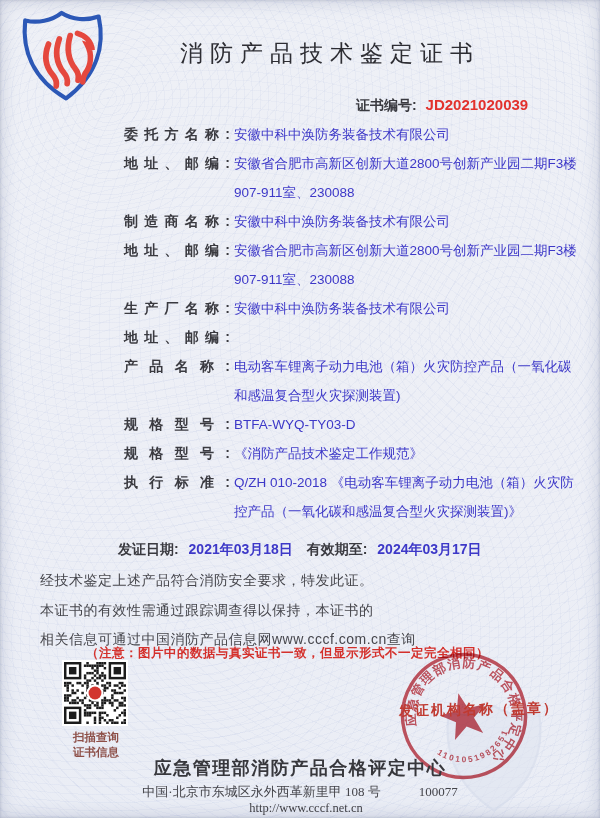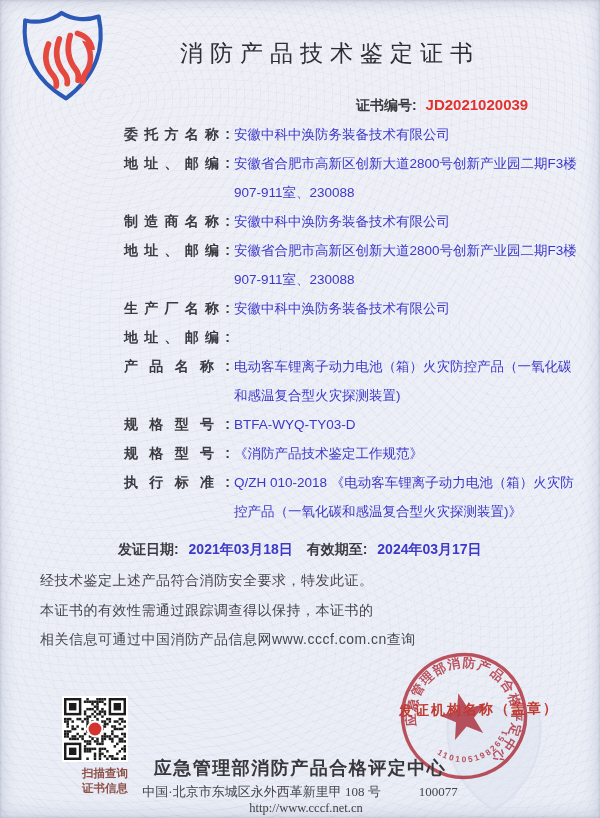--- a/index.html
+++ b/index.html
@@ -51,21 +51,21 @@
     position:absolute;left:40px;right:40px;top:566px;
     text-align:left;font-size:14px;font-weight:500;
     color:#46464c;line-height:29.5px;letter-spacing:0.5px;
   }
   .note{
     position:absolute;left:86px;top:645px;
     font-size:12.5px;font-weight:700;color:#d4302c;letter-spacing:0.5px;
   }
 
   
-  .qrwrap{position:absolute;left:64px;top:698px;width:64px;text-align:right;}
+  .qrwrap{position:absolute;left:64px;top:662px;width:64px;text-align:center;}
   .qrwrap svg{display:block;background:#fff;box-shadow:0 0 0 2px #fff;}
   .qrcap{font-size:11.5px;line-height:15px;color:#8d4f48;margin-top:6px;font-weight:600;}
 
   
   .watermark{position:absolute;left:424px;top:698px;width:140px;height:126px;opacity:0.55;z-index:1;}
   .stamp{position:absolute;left:386px;top:638px;width:156px;height:156px;transform:rotate(-14deg);opacity:0.88;mix-blend-mode:multiply;z-index:2;}
   .stamp-overlay{
     position:absolute;left:399px;top:701px;z-index:3;
     font-family:"Liberation Serif","DejaVu Serif",serif;
     font-size:14px;color:#c03a31;letter-spacing:2px;font-weight:600;
@@ -158,20 +158,21 @@
       <span class="dval">2024年03月17日</span>
     </div>
   </div>
 
   <div class="statement">
     <div>经技术鉴定上述产品符合消防安全要求，特发此证。</div>
     <div>本证书的有效性需通过跟踪调查得以保持，本证书的</div>
     <div>相关信息可通过中国消防产品信息网www.cccf.com.cn查询</div>
   </div>
 
+  <div class="note">（注意：图片中的数据与真实证书一致，但显示形式不一定完全相同）</div>
 
   <div class="qrwrap">
     <svg id="qrsvg" width="62" height="62" viewBox="0 0 25 25">
         <rect x="0" y="0" width="25" height="25" fill="#ffffff"></rect>
         <rect x="9" y="0" width="1" height="1" fill="#1b1b1b"></rect>
         <rect x="13" y="0" width="1" height="1" fill="#1b1b1b"></rect>
         <rect x="14" y="0" width="1" height="1" fill="#1b1b1b"></rect>
         <rect x="15" y="0" width="1" height="1" fill="#1b1b1b"></rect>
         <rect x="16" y="0" width="1" height="1" fill="#1b1b1b"></rect>
         <rect x="8" y="1" width="1" height="1" fill="#1b1b1b"></rect>

